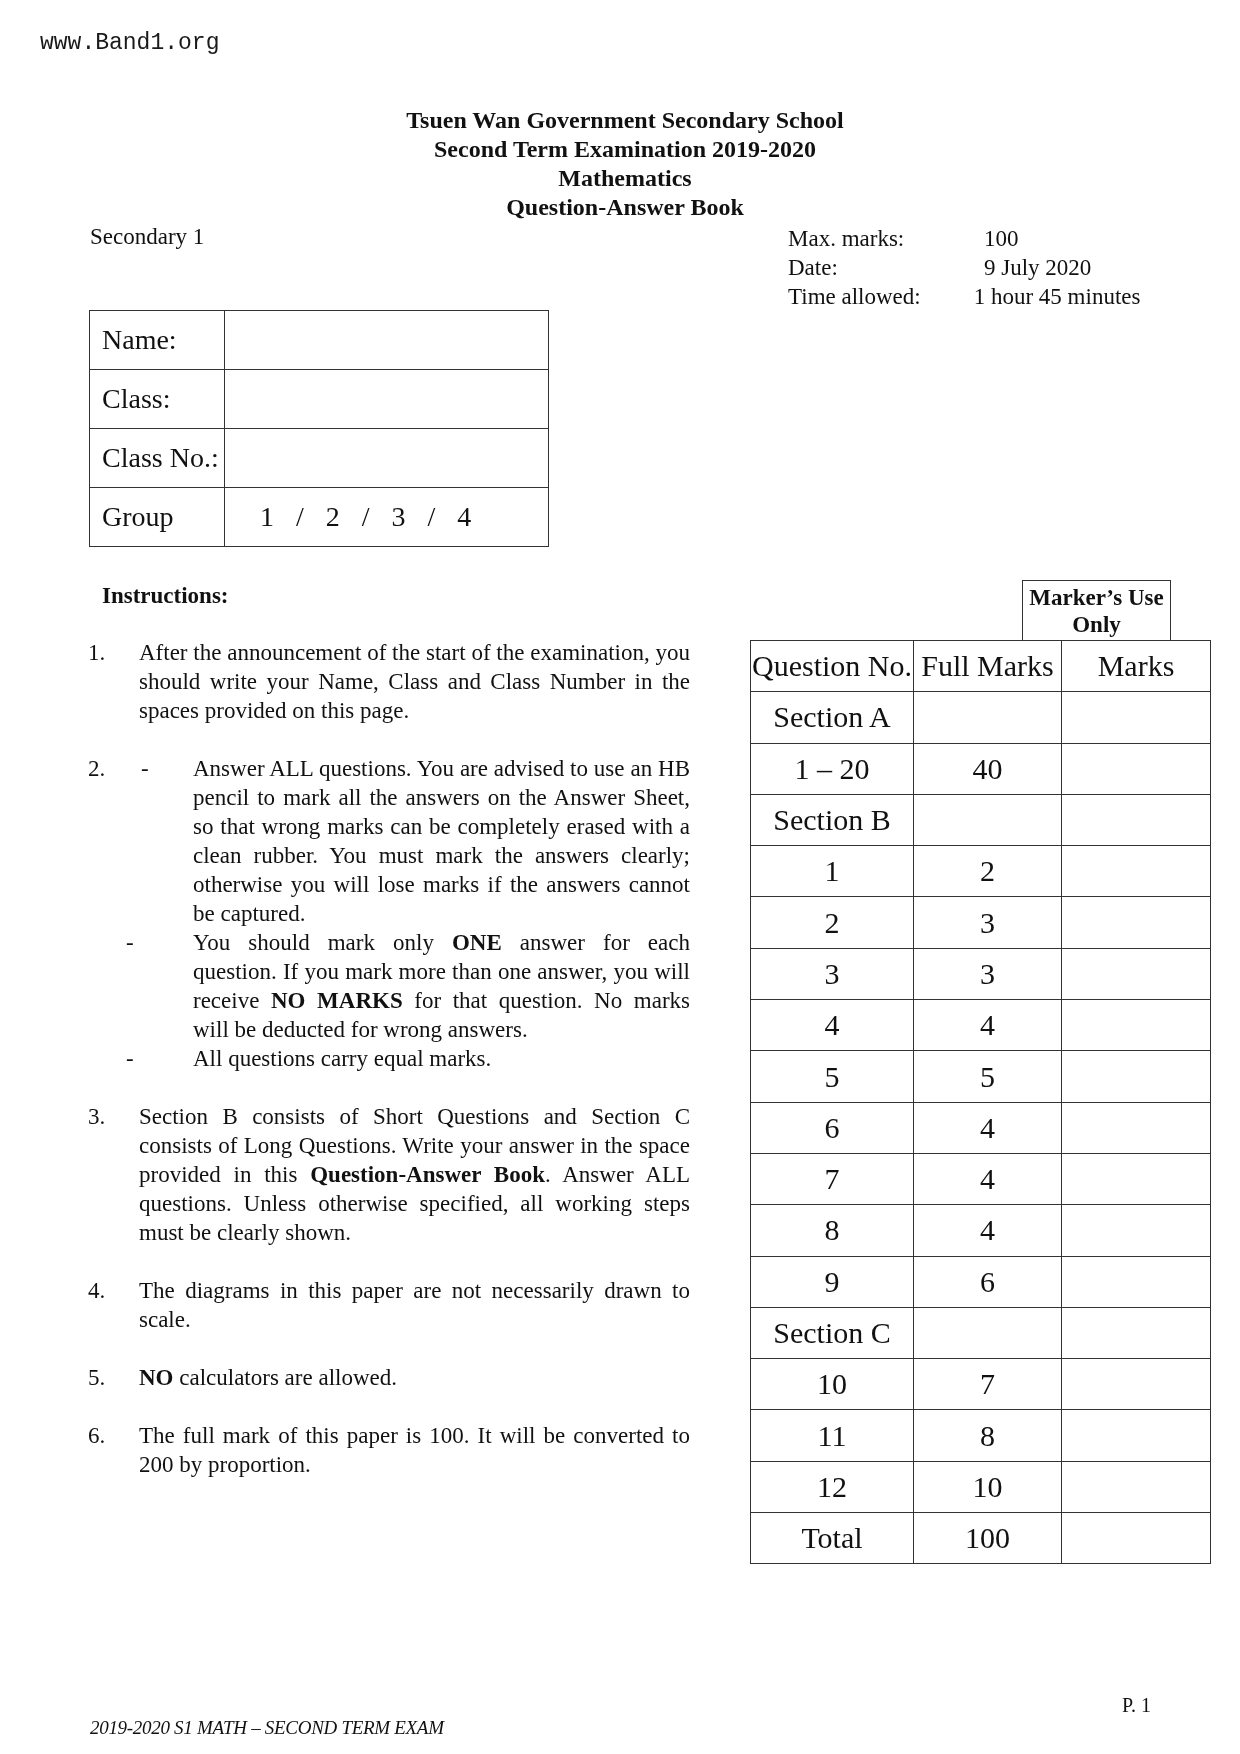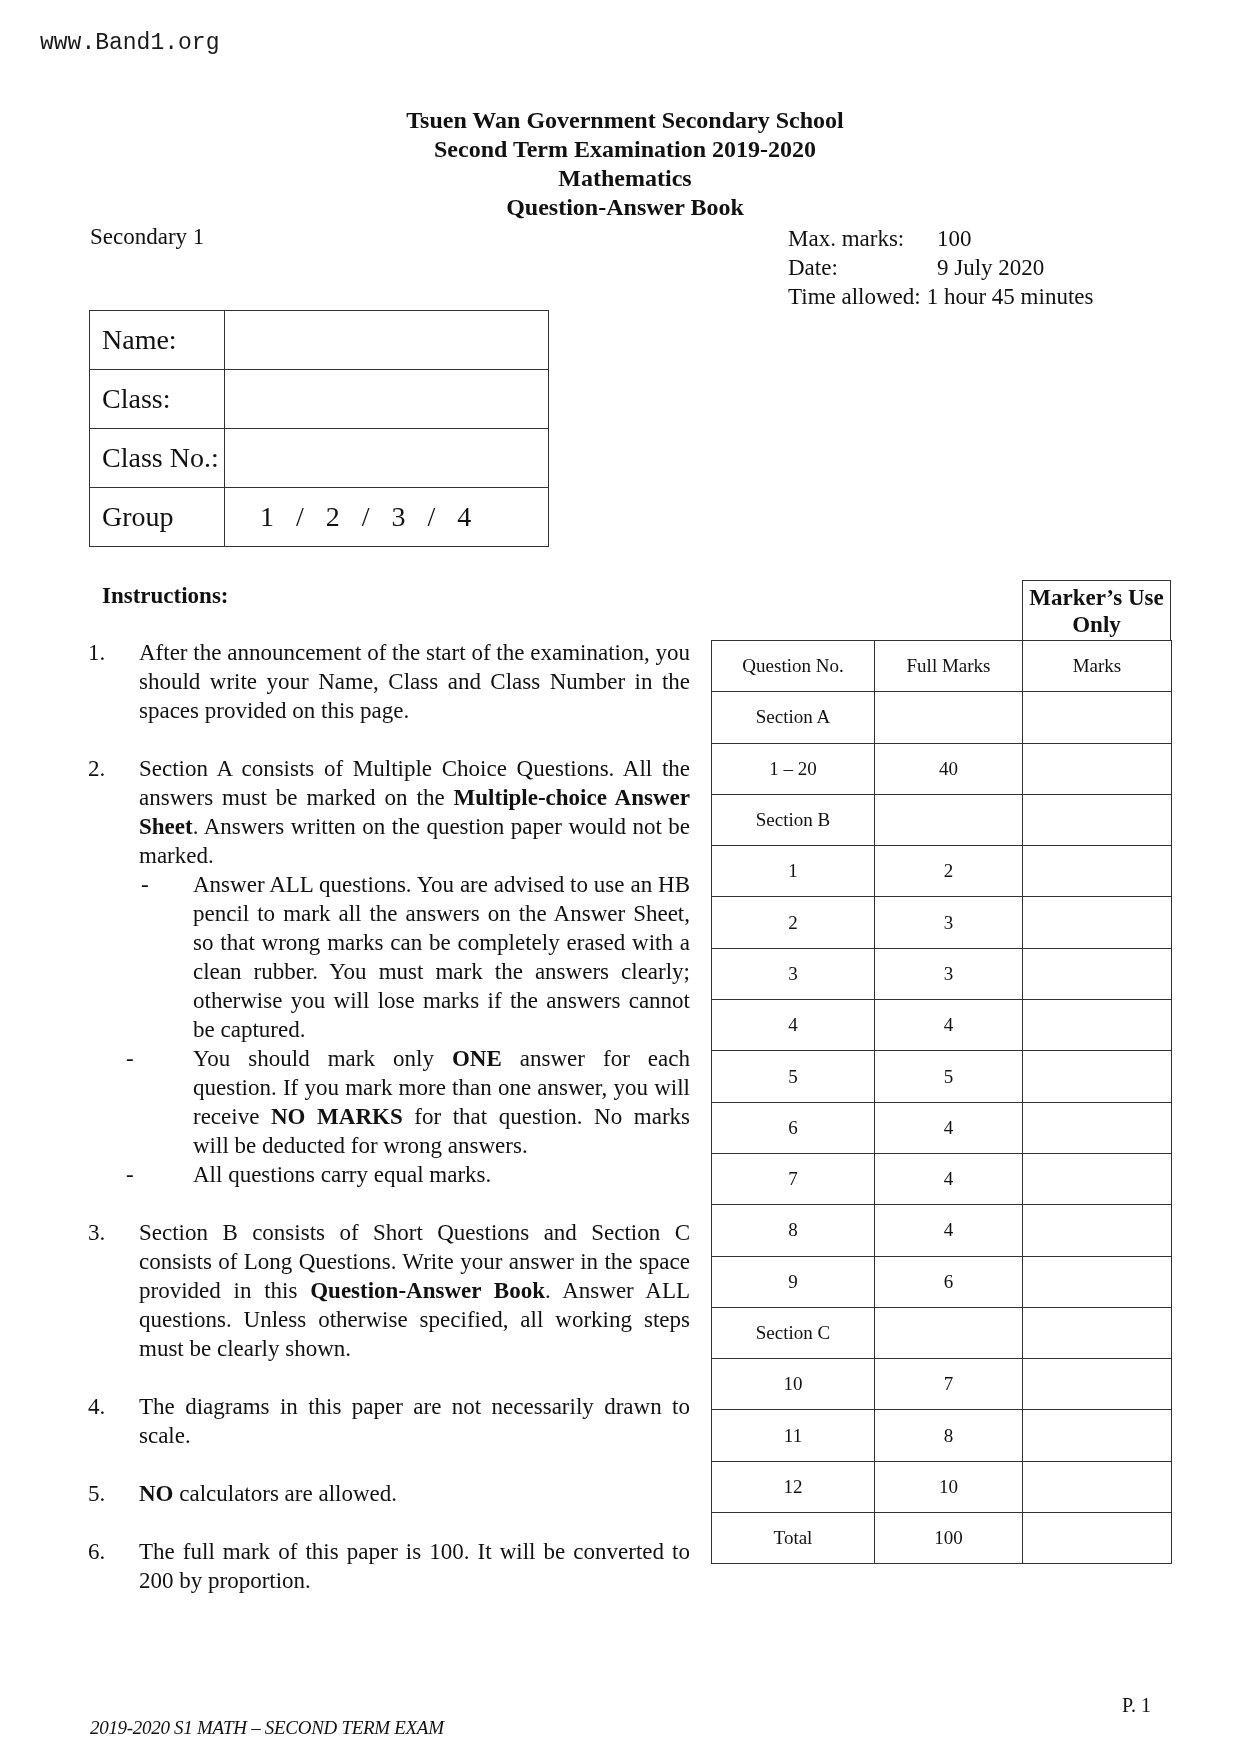--- a/index.html
+++ b/index.html
@@ -2,41 +2,41 @@
 <html><head>
 <meta charset="utf-8">
 <style>
   html, body { margin:0; padding:0; background:#ffffff; }
   body { width:1240px; height:1754px; position:relative; overflow:hidden; color:#111; font-family:"Liberation Serif", "DejaVu Serif", serif; }
   .abs { position:absolute; }
   .watermark { left:40px; top:30px; font-family:Liberation Mono, monospace; font-size:23px; color:#1a1a1a; }
   .titles { left:0; width:1250px; top:106px; text-align:center; font-weight:bold; font-size:24px; line-height:29px; }
   .level { left:90px; top:224px; font-size:23px; }
   .info { left:788px; top:224px; font-size:23px; line-height:29px; }
-  .info .row { display:flex; }
+  .info .row { display:flex;gap:47px; }
   .info .k { width:149px; }
   .info .k.wide { width:auto; margin-right:6px; }
   table.idt { position:absolute; left:89px; top:310px; border-collapse:collapse; font-size:28px; }
   table.idt td { border:1.5px solid #333; height:58px; padding:0; }
   table.idt td.lbl { width:122px; padding-left:12px; }
   table.idt td.val { width:323px; }
   .groupopts { display:flex; padding-left:35px; }
   .groupopts span { margin-right:22px; }
   .instr-h { left:102px; top:583px; font-weight:bold; font-size:23px; }
   .instr { left:88px; top:638px; width:602px; font-size:23px; line-height:29px; }
   .item { display:flex; margin-bottom:29px; }
   .item .num { width:51px; flex:none; }
   .item .body { flex:1; text-align:justify; }
   .sub { display:flex; }
   .sub .dash { width:52px; flex:none; padding-left:2px; }
   .sub .txt { flex:1; text-align:justify; }
   .sub.shift .dash { margin-left:-15px; width:67px; }
   .p { margin:0; }
   .marker-box { left:1022px; top:580px; width:149px; height:60px; border:1.5px solid #333; border-bottom:none; font-weight:bold; font-size:23px; line-height:27px; text-align:center; padding-top:3px; box-sizing:border-box; }
-  table.mt { position:absolute; left:711px; top:640px; border-collapse:collapse; font-size:19px; text-align:center; }
+  table.mt { position:absolute; left:750px; top:640px; border-collapse:collapse; font-size:30px; text-align:center; }
   table.mt td { border:1.5px solid #333; height:50.3px; padding:0; vertical-align:middle; }
   table.mt td.c1 { width:162px; }
   table.mt td.c2 { width:147px; }
   table.mt td.c3 { width:148px; }
   .footer { left:90px; top:1717px; font-size:19px; letter-spacing:-0.3px;font-style:italic; }
   .pagenum { left:1122px; top:1694px; font-size:20px; }
   b { font-weight:bold; }
 </style>
 </head>
 <body>
@@ -102,21 +102,20 @@
 
 <div class="abs instr">
   <div class="item">
     <span class="num">1.</span>
     <span class="body">After the announcement of the start of the examination, you should write your Name, Class and Class Number in the spaces provided on this page.</span>
   </div>
 
   <div class="item">
     <span class="num">2.</span>
     <div class="body">
-      <p class="p"><span>Section A consists of Multiple Choice Questions. All the answers must be marked on the </span><b>Multiple-choice Answer Sheet</b><span>. Answers written on the question paper would not be marked.</span></p>
       <div class="sub">
         <span class="dash">-</span>
         <span class="txt">Answer ALL questions. You are advised to use an HB pencil to mark all the answers on the Answer Sheet, so that wrong marks can be completely erased with a clean rubber. You must mark the answers clearly; otherwise you will lose marks if the answers cannot be captured.</span>
       </div>
       <div class="sub shift">
         <span class="dash">-</span>
         <span class="txt"><span>You should mark only </span><b>ONE</b><span> answer for each question. If you mark more than one answer, you will receive </span><b>NO MARKS</b><span> for that question. No marks will be deducted for wrong answers.</span></span>
       </div>
       <div class="sub shift">
         <span class="dash">-</span>

